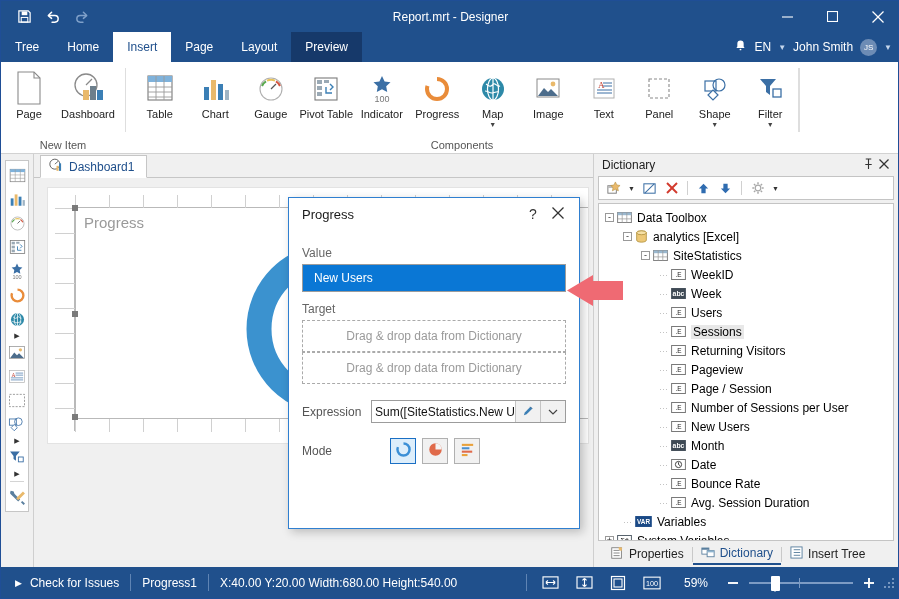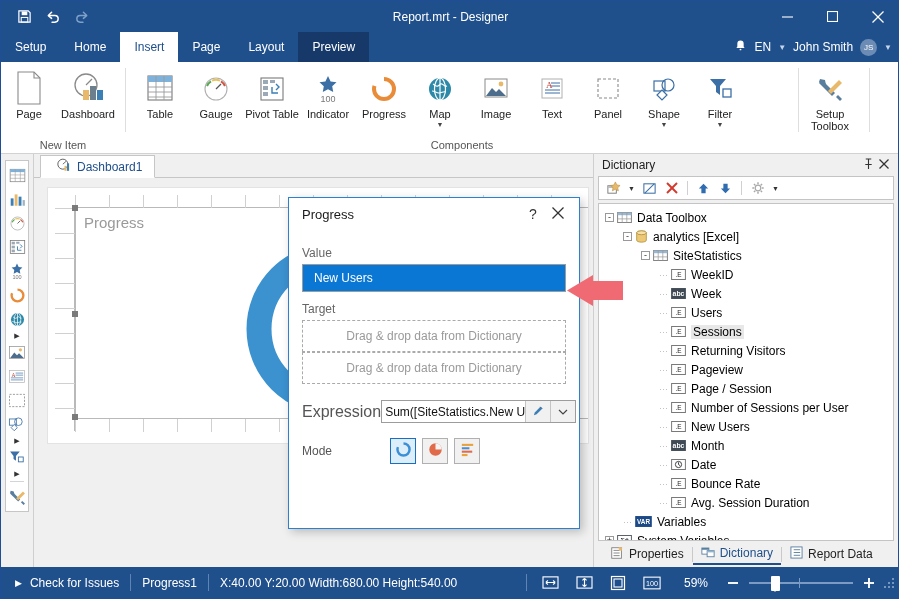--- a/index.html
+++ b/index.html
@@ -117,21 +117,21 @@
   .design {
     position: absolute; left: 33px; top: 153px; right: 305px; bottom: 31px;
     background: #f0f0f0;
   }
   .doc-tabs {
     height: 24px; display: flex; align-items: flex-end;
     border-bottom: 1px solid #c6c6c6; background: #f0f0f0;
   }
   .doc-tab {
     height: 23px; display: flex; align-items: center; gap: 5px;
-    padding: 0 12px 0 16px; background: #ffffff;
+    padding: 0 12px 0 8px; background: #ffffff;
     border: 1px solid #c6c6c6; border-bottom: 1px solid #ffffff;
     color: #20508c; font-size: 12px; margin-left: 6px; position: relative; top: 1px;
   }
   .canvas-wrap {
     position: absolute; left: 0; top: 24px; right: 0; bottom: 0;
     background: #f0f0f0; padding: 10px 0 0 14px;
   }
   .page-sheet {
     position: relative; width: 540px; height: 255px;
     background: #ffffff; box-shadow: 0 0 0 1px #e3e3e3;
@@ -236,21 +236,21 @@
     height: 28px; background: #0a77d5; border: 1px solid #9c9c9c;
     display: flex; align-items: center; padding-left: 11px;
     color: #ffffff; font-size: 12px;
   }
   .dropzone-empty {
     height: 32px; border: 1px dashed #aaaaaa;
     display: flex; align-items: center; justify-content: center;
     color: #9a9a9a; font-size: 12px;
   }
   .row-expr { display: flex; align-items: center; margin-top: 16px; }
-  .row-expr .rl { width: 88px; font-size: 16px; color: #555; }
+  .row-expr .rl { width: 88px; font-size: 12px; color: #555; }
   .expr-box {
     flex: 1; height: 23px; border: 1px solid #9c9c9c; background: #fff;
     display: flex; align-items: stretch;
   }
   .expr-text {
     flex: 1; display: flex; align-items: center; padding-left: 3px;
     font-size: 12px; color: #111; overflow: hidden; white-space: nowrap;
   }
   .expr-btn {
     width: 25px; border-left: 1px solid #c4c4c4; background: #f1f1f1;
@@ -340,21 +340,21 @@
       <div class="winbtn">
         <svg width="12" height="12" viewBox="0 0 12 12">
             <line x1="0.5" y1="0.5" x2="11.5" y2="11.5" stroke="#fff" stroke-width="1.3"></line>
             <line x1="11.5" y1="0.5" x2="0.5" y2="11.5" stroke="#fff" stroke-width="1.3"></line>
           </svg>
       </div>
     </div>
   </div>
 
   <div class="ribbon-tabs">
-    <div class="rtab">Setup</div>
+    <div class="rtab">Tree</div>
     <div class="rtab">Home</div>
     <div class="rtab active">Insert</div>
     <div class="rtab">Page</div>
     <div class="rtab">Layout</div>
     <div class="rtab preview">Preview</div>
     <div class="ribbon-right">
       <span class="bell">
         <svg width="13" height="13" viewBox="0 0 14 14">
             <path d="M7 1.6a3.4 3.4 0 0 1 3.4 3.4v3l1 1.6H2.6l1-1.6v-3A3.4 3.4 0 0 1 7 1.6z" fill="#fff"></path>
             <rect x="6" y="10.4" width="2" height="1.8" rx="0.9" fill="#fff"></rect>
@@ -411,20 +411,31 @@
                   <line x1="3" y1="14" x2="27" y2="14" stroke="#9a9a9a" stroke-width="0.9"></line>
                   <line x1="3" y1="19" x2="27" y2="19" stroke="#9a9a9a" stroke-width="0.9"></line>
                   <line x1="3" y1="24" x2="27" y2="24" stroke="#9a9a9a" stroke-width="0.9"></line>
                   <line x1="11" y1="3" x2="11" y2="27" stroke="#9a9a9a" stroke-width="0.9"></line>
                   <line x1="19" y1="3" x2="19" y2="27" stroke="#9a9a9a" stroke-width="0.9"></line>
                 </svg>
             </span>
             <span class="lbl">Table</span>
           </div>
 
+          <div class="ritem">
+            <span class="ico">
+              <svg width="30" height="32" viewBox="0 0 30 32">
+                  <rect x="4" y="14" width="5" height="13" fill="#3b7fb5"></rect>
+                  <rect x="11" y="7" width="5" height="20" fill="#e9b96b"></rect>
+                  <rect x="18" y="11" width="5" height="16" fill="#3b7fb5"></rect>
+                  <rect x="25" y="17" width="4" height="10" fill="#9fb4c4"></rect>
+                </svg>
+            </span>
+            <span class="lbl">Chart</span>
+          </div>
 
           <div class="ritem">
             <span class="ico">
               <svg width="30" height="32" viewBox="0 0 30 32">
                   <circle cx="15" cy="16" r="11" fill="#fff" stroke="#b0b0b0" stroke-width="1.1"></circle>
                   <path d="M6 13a10 10 0 0 1 4-4.7" stroke="#5aa84f" stroke-width="2" fill="none"></path>
                   <path d="M11 7.6a10 10 0 0 1 8 0" stroke="#e8c35a" stroke-width="2" fill="none"></path>
                   <path d="M20 8.3a10 10 0 0 1 4 4.7" stroke="#d4553f" stroke-width="2" fill="none"></path>
                   <line x1="15" y1="16" x2="20" y2="11" stroke="#555" stroke-width="1.3"></line>
                 </svg>
@@ -534,35 +545,20 @@
             <span class="lbl">Filter</span>
             <span class="dd">▼</span>
           </div>
 
         </div>
         <div class="rgroup-label">Components</div>
       </div>
 
       <div class="rgroup-sep"></div>
 
-      <div class="rgroup" style="width:70px;">
-        <div class="rgroup-items">
-          <div class="ritem wide">
-            <span class="ico">
-              <svg width="32" height="32" viewBox="0 0 32 32">
-                  <path d="M8 7l13 13-3 3L5 10z" fill="#5a7f9e"></path>
-                  <path d="M6 6l5 1 1 5-3 1-4-4z" fill="#5a7f9e"></path>
-                  <path d="M25 7l-11 11 3 3L28 10z" fill="#e9b96b"></path>
-                  <path d="M22 24l4 4 2-2-4-4z" fill="#5a7f9e"></path>
-                </svg>
-            </span>
-            <span class="lbl">Setup Toolbox</span>
-          </div>
-        </div>
-      </div>
 
       <div class="rgroup-sep"></div>
     </div>
   </div>
 
   <div class="toolbox">
     <div class="toolbox-inner">
       <div class="tbitem">
         <svg width="17" height="15" viewBox="0 0 30 26">
             <rect x="2" y="2" width="26" height="22" fill="#fff" stroke="#7a7a7a" stroke-width="1.2"></rect>
@@ -1041,21 +1037,21 @@
       <div class="dtab-div"></div>
       <div class="dtab">
         <span>
           <svg width="13" height="13" viewBox="0 0 14 14">
               <rect x="1" y="1" width="12" height="12" fill="#fff" stroke="#5a7f9e" stroke-width="1"></rect>
               <line x1="4" y1="4" x2="11" y2="4" stroke="#5a7f9e" stroke-width="1"></line>
               <line x1="4" y1="7" x2="11" y2="7" stroke="#5a7f9e" stroke-width="1"></line>
               <line x1="4" y1="10" x2="11" y2="10" stroke="#5a7f9e" stroke-width="1"></line>
             </svg>
         </span>
-        <span>Report Data</span>
+        <span>Insert Tree</span>
       </div>
     </div>
   </div>
 
   <div class="dlg">
     <div class="dlg-head">
       <span class="dlg-title">Progress</span>
       <span class="dlg-q">?</span>
       <span class="dlg-x">
         <svg width="12" height="12" viewBox="0 0 12 12">

